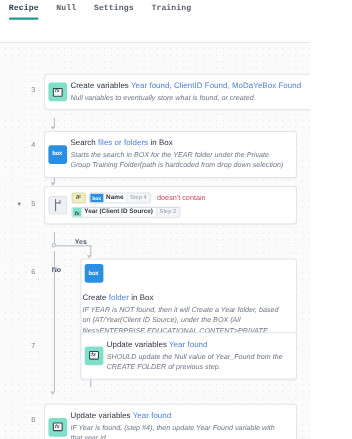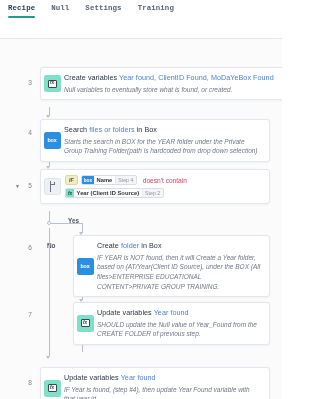--- a/index.html
+++ b/index.html
@@ -350,21 +350,21 @@
             <span class="pill-name">Year (Client ID Source)</span>
             <span class="pill-step">Step 2</span>
           </span>
         </div>
       </div>
     </div>
   </div>
 
   <div class="stepnum" style="left:20px; top:205px;">6</div>
   <div class="step" style="left:73px; top:196px; width:197px;">
-    <div class="card" style="width:100%;">
+    <div class="card" style="width:100%;flex-direction:column;">
       <div class="icon-rail">
         <div class="ic ic-box">box</div>
       </div>
       <div class="body">
         <div class="title"><span>Create </span><span class="lk">folder</span><span> in Box</span></div>
         <div class="desc">IF YEAR is NOT found, then it will Create a Year folder, based on (AT/Year(Client ID Source), under the BOX (All files&gt;ENTERPRISE EDUCATIONAL CONTENT&gt;PRIVATE GROUP TRAINING.</div>
       </div>
     </div>
   </div>
 

